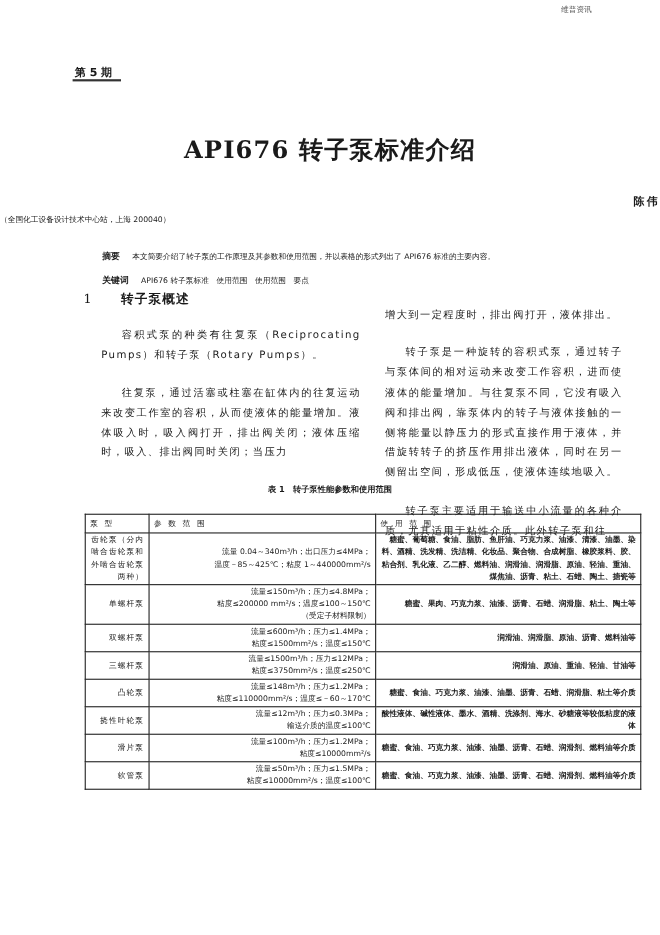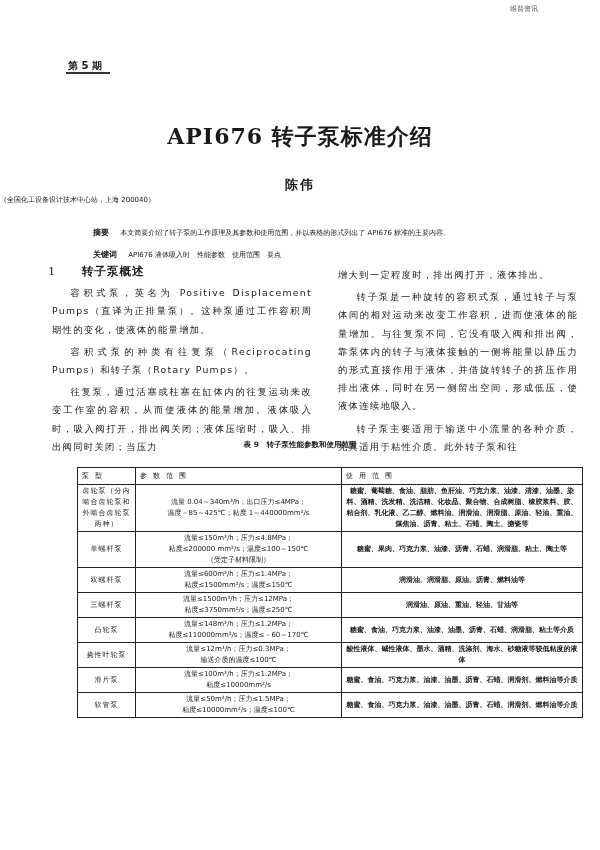--- a/index.html
+++ b/index.html
@@ -5,34 +5,34 @@
     html, body { margin: 0; padding: 0; }
     body {
       width: 600px; height: 850px; background: #ffffff; position: relative; overflow: hidden;
       font-family: "DejaVu Serif", "Liberation Serif", serif; color: #1a1a1a;
     }
     .abs { position: absolute; }
     .header-tag { left: 510px; top: 4px; font-size: 7px; color: #555; font-family: "DejaVu Sans", sans-serif; }
     .issue { left: 68px; top: 59px; font-size: 10px; font-weight: bold; font-family: "DejaVu Sans", sans-serif; }
     .issue-rule { left: 66px; top: 72px; width: 44px; height: 1.5px; background: #333; }
     .title { left: 0; width: 600px; top: 122px; text-align: center; font-size: 22px; font-weight: bold; letter-spacing: 1px; font-family: "DejaVu Serif", serif; }
-    .author { left: 0; width: 600px; top: 176px; text-align: center; font-size: 13px; font-weight: bold; font-family: "DejaVu Sans", sans-serif; letter-spacing: 2px; }
+    .author { left: 0; width: 600px; top: 176px; text-align: right; font-size: 10px; font-weight: bold; font-family: "DejaVu Sans", sans-serif; letter-spacing: 2px; }
     .affil { left: 0; width: 600px; top: 195px; text-align: left; font-size: 7px; font-family: "DejaVu Sans", sans-serif; }
     .abstract { left: 93px; top: 222px; width: 460px; font-size: 7px; line-height: 22px; font-family: "DejaVu Sans", sans-serif; }
     .abstract .lbl { font-weight: bold; font-size: 8px; margin-right: 9px; }
     .col { font-family: "DejaVu Sans", sans-serif; font-size: 9.3px; line-height: 18.2px; text-align: justify; color: #1a1a1a; }
-    .col-left { left: 48px; top: 262px; width: 268px; }
+    .col-left { left: 76px; top: 262px; width: 268px; }
     .col-right { left: 334px; top: 262px; width: 248px; }
     .sec-head { font-size: 11.5px; font-weight: bold; margin-bottom: 2px; letter-spacing: 1px; }
     .sec-head .num { display: inline-block; width: 34px; font-family: "DejaVu Serif", serif; font-weight: normal; }
-    .para { text-indent: 2em; margin: 4px; letter-spacing: 1.3px; }
+    .para { text-indent: 2em; margin: 16px; letter-spacing: 1.3px; }
     .para.noindent { text-indent: 0; }
     .tbl-caption { left: 0; width: 600px; top: 440px; text-align: center; font-size: 7.5px; font-weight: bold; font-family: "DejaVu Sans", sans-serif; }
     table.spec { position: absolute; left: 77px; top: 467px; width: 506px; border-collapse: collapse; font-family: "DejaVu Sans", sans-serif; font-size: 7px; line-height: 11px; }
-    table.spec th, table.spec td { border: 1px solid #222; padding: 1px 4px; vertical-align: middle; text-align: center; }
+    table.spec th, table.spec td { border: 1px solid #222; padding: 1px 4px; vertical-align: middle; text-align: right; }
     table.spec { border: 1.6px solid #111; }
     table.spec th { font-weight: normal; text-align: left; letter-spacing: 6px; height: 14px; }
     table.spec td.type { width: 49px; letter-spacing: 1px; }
     table.spec td.param { width: 197px; }
     table.spec td.usage { font-weight: bold; }
   </style>
 </head>
 <body>
 
 <div class="abs header-tag">维普资讯</div>
@@ -43,40 +43,39 @@
 <div class="abs author">陈伟</div>
 <div class="abs affil">（全国化工设备设计技术中心站，上海 200040）</div>
 
 <div class="abs abstract">
   <div>
     <span class="lbl">摘要</span>
     <span>本文简要介绍了转子泵的工作原理及其参数和使用范围，并以表格的形式列出了 API676 标准的主要内容。</span>
   </div>
   <div>
     <span class="lbl">关键词</span>
-    <span>API676 液体吸入时　性能参数　使用范围　要点</span>
+    <span>API676 转子泵标准　使用范围　使用范围　要点</span>
   </div>
 </div>
 
 <div class="abs col col-left">
   <div class="sec-head">
     <span class="num">1</span><span>转子泵概述</span>
   </div>
-  <p class="para">容积式泵，英名为 Positive Displacement Pumps（直译为正排量泵）。这种泵通过工作容积周期性的变化，使液体的能量增加。</p>
   <p class="para">容积式泵的种类有往复泵（Reciprocating Pumps）和转子泵（Rotary Pumps）。</p>
   <p class="para">往复泵，通过活塞或柱塞在缸体内的往复运动来改变工作室的容积，从而使液体的能量增加。液体吸入时，吸入阀打开，排出阀关闭；液体压缩时，吸入、排出阀同时关闭；当压力</p>
 </div>
 
 <div class="abs col col-right">
   <p class="para noindent">增大到一定程度时，排出阀打开，液体排出。</p>
   <p class="para">转子泵是一种旋转的容积式泵，通过转子与泵体间的相对运动来改变工作容积，进而使液体的能量增加。与往复泵不同，它没有吸入阀和排出阀，靠泵体内的转子与液体接触的一侧将能量以静压力的形式直接作用于液体，并借旋转转子的挤压作用排出液体，同时在另一侧留出空间，形成低压，使液体连续地吸入。</p>
   <p class="para">转子泵主要适用于输送中小流量的各种介质，尤其适用于粘性介质。此外转子泵和往</p>
 </div>
 
-<div class="abs tbl-caption">表 9　转子泵性能参数和使用范围</div>
+<div class="abs tbl-caption">表 1　转子泵性能参数和使用范围</div>
 
 <table class="spec">
   <thead>
     <tr>
       <th>泵型</th>
       <th>参数范围</th>
       <th>使用范围</th>
     </tr>
   </thead>
   <tbody>

